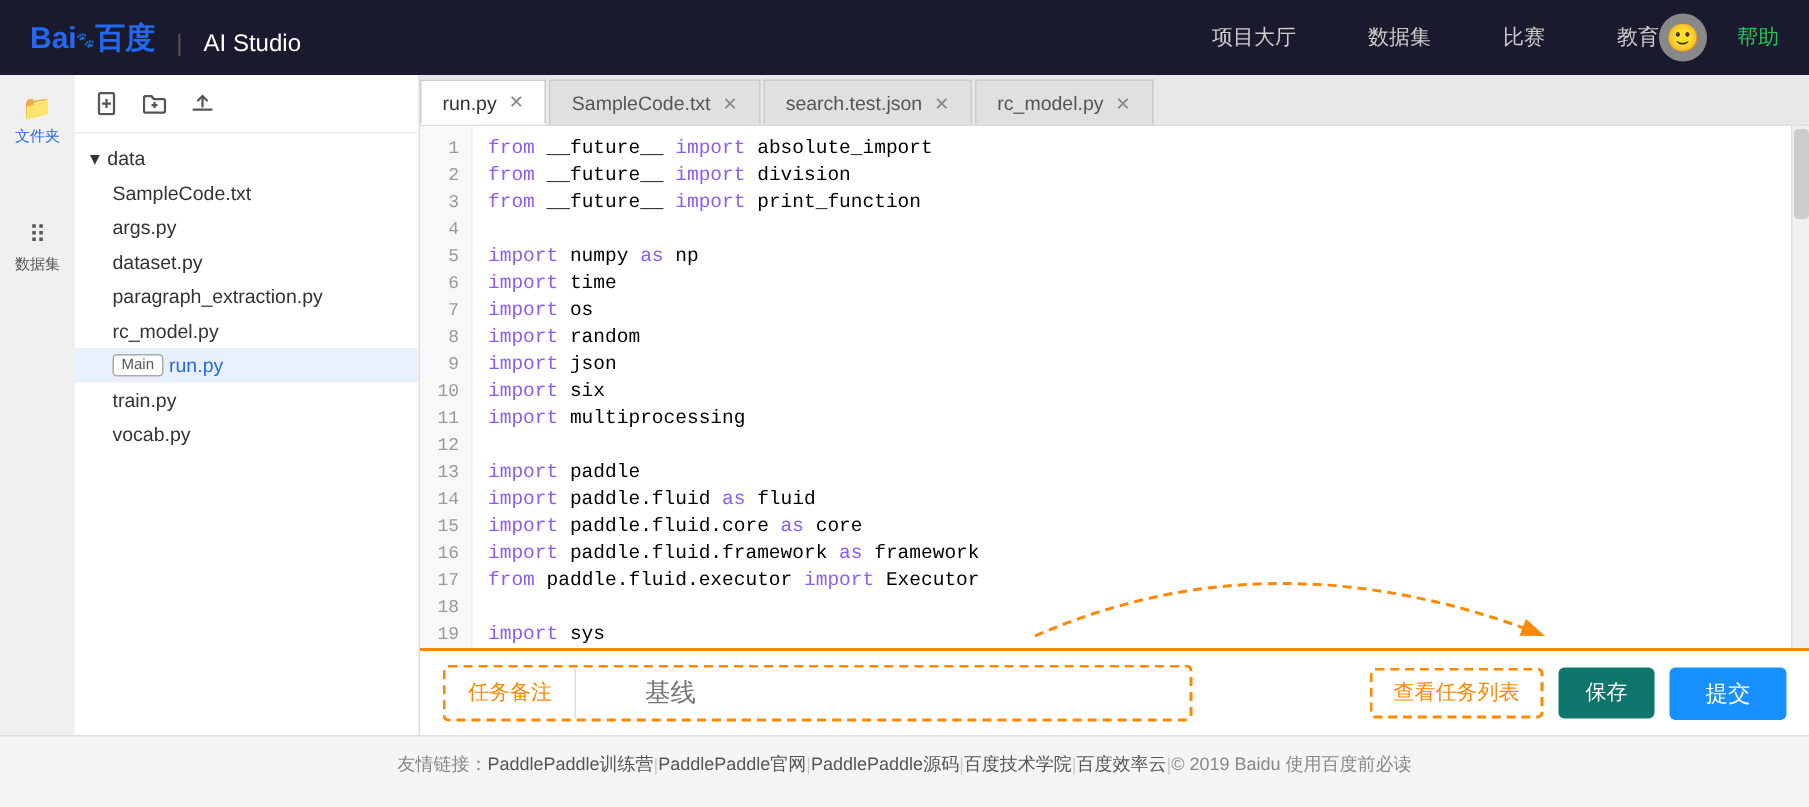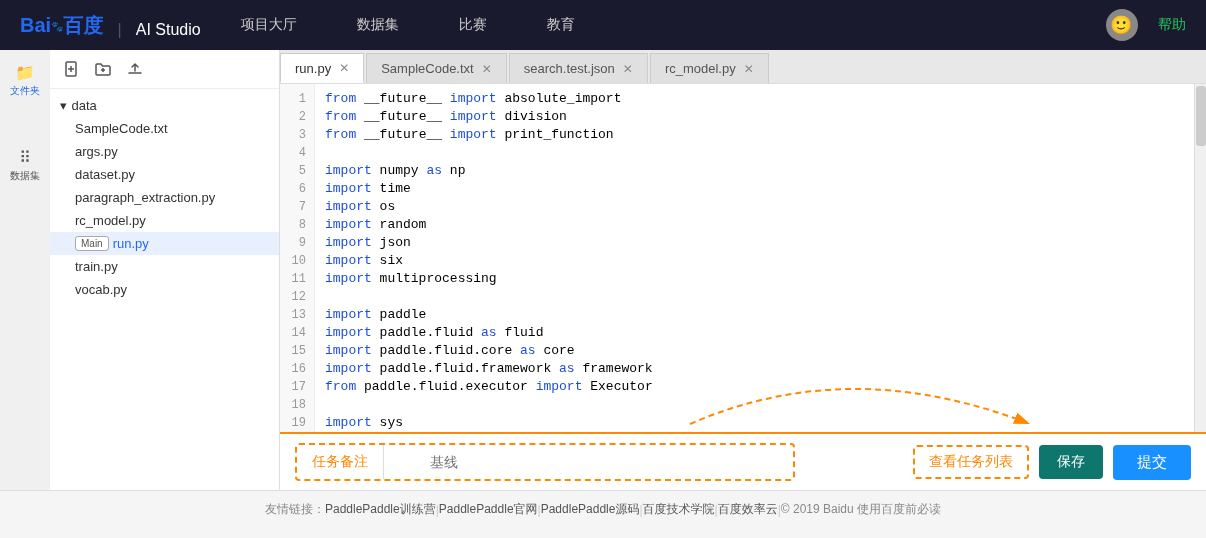--- a/index.html
+++ b/index.html
@@ -28,23 +28,23 @@
     .logo-divider {
       color: #555;
       margin: 0 6px;
     }
     .logo-aistudio {
       color: white;
       font-size: 16px;
     }
     .nav-items {
       display: flex;
-      gap: 60px;
-      flex: 1;
-      justify-content: flex-start;
+      gap: 48px;
+      flex: 1;
+      justify-content: flex-end;
     }
     .nav-item {
       color: #ccc;
       font-size: 14px;
       cursor: pointer;
     }
     .header-right {
       display: flex;
       align-items: center;
       gap: 20px;
@@ -217,21 +217,21 @@
       user-select: none;
       overflow: hidden;
     }
     .code-content {
       flex: 1;
       padding: 6px 10px;
       overflow: auto;
       line-height: 18px;
       white-space: pre;
     }
-    .kw { color: #1d4ed8; }
+    .kw { color: #8b5cf6; }
     .scrollbar-right {
       width: 12px;
       background: #f0f0f0;
       border-left: 1px solid #ddd;
     }
     .scrollbar-thumb {
       width: 10px;
       height: 60px;
       background: #ccc;
       margin: 2px auto;
@@ -270,21 +270,21 @@
       border-right: 1px solid #ddd;
     }
     .task-input-wrapper {
       flex: 1;
       padding: 0 10px;
     }
     .task-input {
       width: 100%;
       border: none;
       outline: none;
-      font-size: 14px;
+      font-size: 17px;
       color: #555;
     }
 
     .right-actions {
       display: flex;
       align-items: center;
       gap: 10px;
       margin-left: auto;
     }
     .view-tasks-btn {

